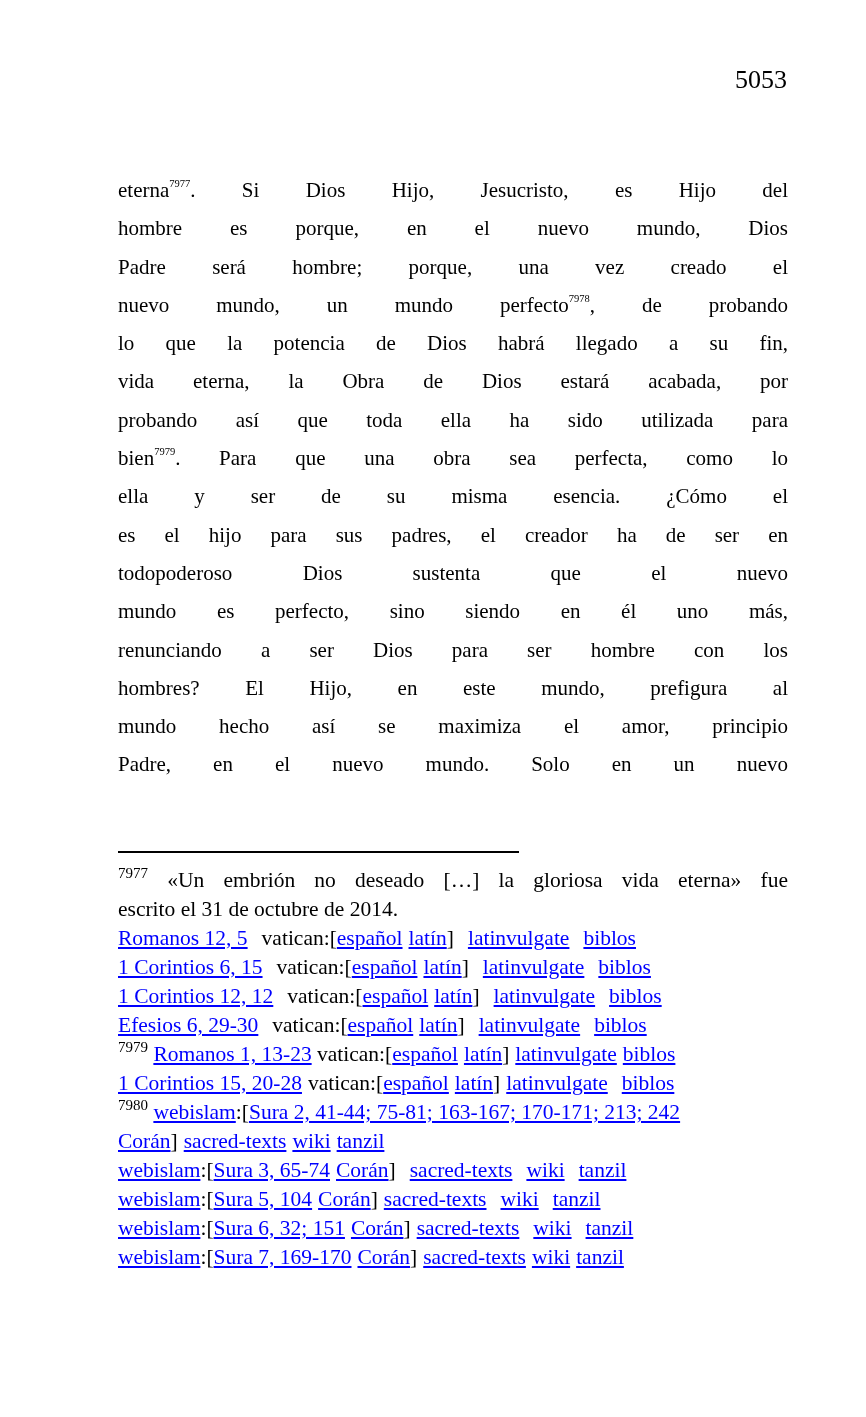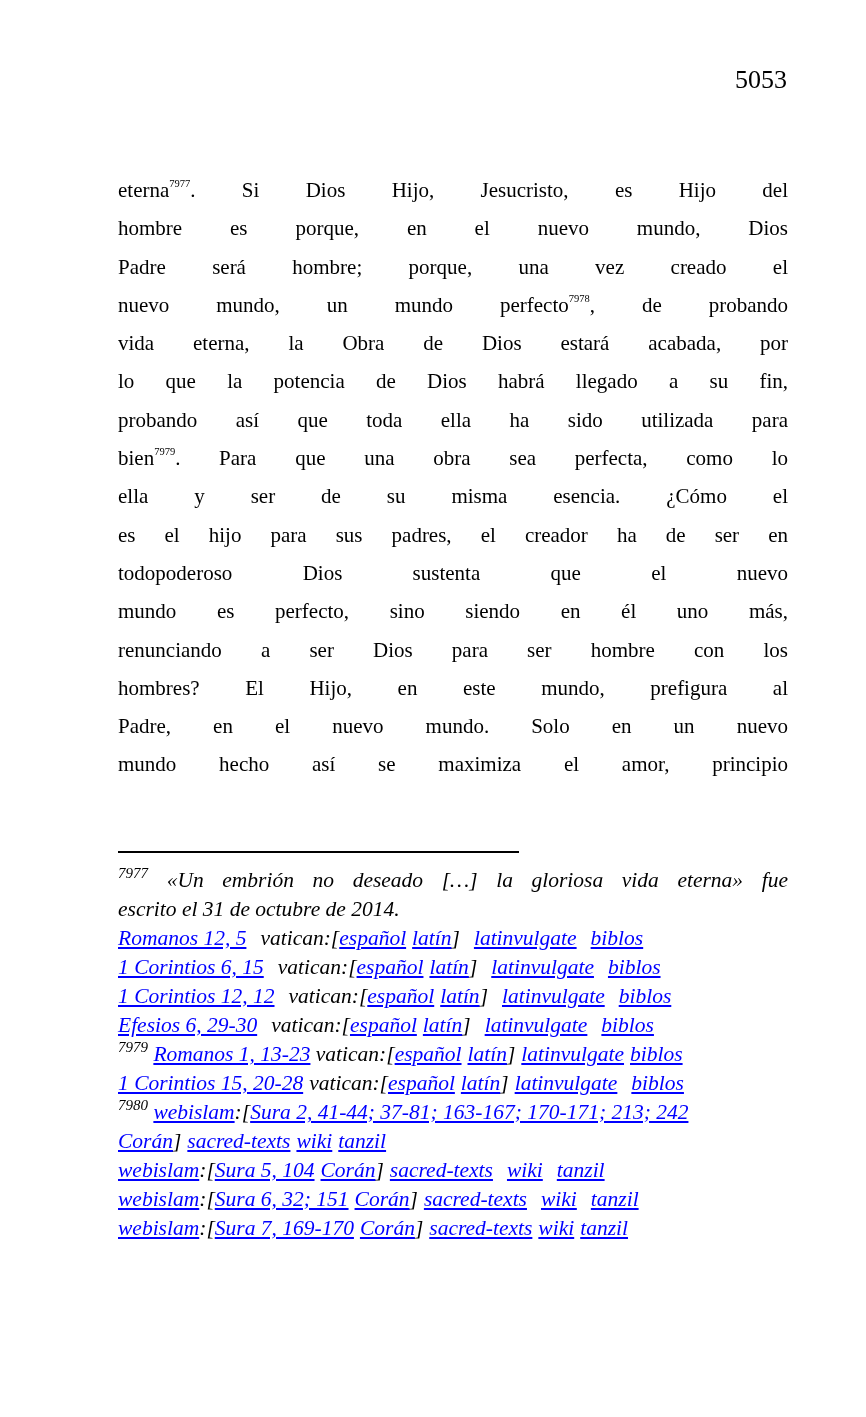--- a/index.html
+++ b/index.html
@@ -6,49 +6,49 @@
     body { width: 866px; height: 1417px; position: relative; overflow: hidden;
            font-family: "Liberation Serif", "DejaVu Serif", serif; color: #000; }
     .page-number { position: absolute; top: 64px; right: 79px; font-size: 26px; line-height: 32px; margin-left: 12px; }
     .body-text { position: absolute; top: 156px; left: 118px; width: 670px;
                  font-size: 21px; line-height: 38.3px; text-align: justify; margin-top: 15px; }
     .body-text .line { display: block; text-align: justify; text-align-last: justify; white-space: nowrap; height: 38.3px; }
     .body-text .line.last { text-align-last: justify; }
     sup.fn { font-size: 0.5em; vertical-align: 0; position: relative; top: -0.95em; line-height: 0; }
     .rule { position: absolute; top: 851px; left: 118px; width: 401px; height: 2px; background: #000; }
     .footnotes { position: absolute; top: 866px; left: 118px; width: 670px; font-size: 21.5px; line-height: 29px; }
-    .fline { display: block; white-space: nowrap; height: 29px; font-style: italic; }
+    .fline { display: block; white-space: nowrap; height: 29px; }
     .fline.justify { text-align: justify; text-align-last: justify; }
     .fnum { font-size: 15px; position: relative; top: -9px; }
     a { color: #0000ff; text-decoration: underline; }
     .sp { display: inline-block; width: 6px; }
     .sp2 { display: inline-block; width: 14px; }
   </style>
 </head>
 <body>
 
 <div class="page-number">5053</div>
 
 <div class="body-text">
   <span class="line"><span>eterna</span><sup class="fn">7977</sup><span>. Si Dios Hijo, Jesucristo, es Hijo del</span></span>
   <span class="line">hombre es porque, en el nuevo mundo, Dios</span>
   <span class="line">Padre será hombre; porque, una vez creado el</span>
   <span class="line"><span>nuevo mundo, un mundo perfecto</span><sup class="fn">7978</sup><span>, de probando</span></span>
+  <span class="line">lo que la potencia de Dios habrá llegado a su fin,</span>
   <span class="line">vida eterna, la Obra de Dios estará acabada, por</span>
-  <span class="line">lo que la potencia de Dios habrá llegado a su fin,</span>
   <span class="line">probando así que toda ella ha sido utilizada para</span>
   <span class="line"><span>bien</span><sup class="fn">7979</sup><span>. Para que una obra sea perfecta, como lo</span></span>
   <span class="line">ella y ser de su misma esencia. ¿Cómo el</span>
   <span class="line">es el hijo para sus padres, el creador ha de ser en</span>
   <span class="line">todopoderoso Dios sustenta que el nuevo</span>
   <span class="line">mundo es perfecto, sino siendo en él uno más,</span>
   <span class="line">renunciando a ser Dios para ser hombre con los</span>
   <span class="line">hombres? El Hijo, en este mundo, prefigura al</span>
+  <span class="line">mundo hecho así se maximiza el amor, principio</span>
   <span class="line">Padre, en el nuevo mundo. Solo en un nuevo</span>
-  <span class="line">mundo hecho así se maximiza el amor, principio</span>
 </div>
 
 <div class="rule"></div>
 
 <div class="footnotes">
 
   <span class="fline justify"><span class="fnum">7977</span> <span>«Un embrión no deseado […] la gloriosa vida eterna» fue</span></span>
   <span class="fline">escrito el 31 de octubre de 2014.</span>
 
   <span class="fline"><a href="#">Romanos 12, 5</a><span class="sp2"></span><span>vatican:[</span><a href="#">español</a><span class="sp"></span><a href="#">latín</a><span>]</span><span class="sp2"></span><a href="#">latinvulgate</a><span class="sp2"></span><a href="#">biblos</a></span>
@@ -57,22 +57,23 @@
 
   <span class="fline"><a href="#">1 Corintios 12, 12</a><span class="sp2"></span><span>vatican:[</span><a href="#">español</a><span class="sp"></span><a href="#">latín</a><span>]</span><span class="sp2"></span><a href="#">latinvulgate</a><span class="sp2"></span><a href="#">biblos</a></span>
 
   <span class="fline"><a href="#">Efesios 6, 29-30</a><span class="sp2"></span><span>vatican:[</span><a href="#">español</a><span class="sp"></span><a href="#">latín</a><span>]</span><span class="sp2"></span><a href="#">latinvulgate</a><span class="sp2"></span><a href="#">biblos</a></span>
 
 
   <span class="fline"><span class="fnum">7979</span> <a href="#">Romanos 1, 13-23</a> <span>vatican:[</span><a href="#">español</a><span class="sp"></span><a href="#">latín</a><span>]</span><span class="sp"></span><a href="#">latinvulgate</a><span class="sp"></span><a href="#">biblos</a></span>
 
   <span class="fline"><a href="#">1 Corintios 15, 20-28</a><span class="sp"></span><span>vatican:[</span><a href="#">español</a><span class="sp"></span><a href="#">latín</a><span>]</span><span class="sp"></span><a href="#">latinvulgate</a><span class="sp2"></span><a href="#">biblos</a></span>
 
-  <span class="fline"><span class="fnum">7980</span> <a href="#">webislam</a><span>:[</span><a href="#">Sura 2, 41-44; 37-81; 163-167; 170-171; 213; 242</a></span>
+  <span class="fline"><span class="fnum">7980</span> <a href="#">webislam</a><span>:[</span><a href="#">Sura 2, 41-44; 75-81; 163-167; 170-171; 213; 242</a></span>
   <span class="fline"><a href="#">Corán</a><span>]</span><span class="sp"></span><a href="#">sacred-texts</a><span class="sp"></span><a href="#">wiki</a><span class="sp"></span><a href="#">tanzil</a></span>
 
+  <span class="fline"><a href="#">webislam</a><span>:[</span><a href="#">Sura 3, 65-74</a><span class="sp"></span><a href="#">Corán</a><span>]</span><span class="sp2"></span><a href="#">sacred-texts</a><span class="sp2"></span><a href="#">wiki</a><span class="sp2"></span><a href="#">tanzil</a></span>
 
   <span class="fline"><a href="#">webislam</a><span>:[</span><a href="#">Sura 5, 104</a><span class="sp"></span><a href="#">Corán</a><span>]</span><span class="sp"></span><a href="#">sacred-texts</a><span class="sp2"></span><a href="#">wiki</a><span class="sp2"></span><a href="#">tanzil</a></span>
 
   <span class="fline"><a href="#">webislam</a><span>:[</span><a href="#">Sura 6, 32; 151</a><span class="sp"></span><a href="#">Corán</a><span>]</span><span class="sp"></span><a href="#">sacred-texts</a><span class="sp2"></span><a href="#">wiki</a><span class="sp2"></span><a href="#">tanzil</a></span>
 
   <span class="fline"><a href="#">webislam</a><span>:[</span><a href="#">Sura 7, 169-170</a><span class="sp"></span><a href="#">Corán</a><span>]</span><span class="sp"></span><a href="#">sacred-texts</a><span class="sp"></span><a href="#">wiki</a><span class="sp"></span><a href="#">tanzil</a></span>
 </div>
 
 </body></html>

